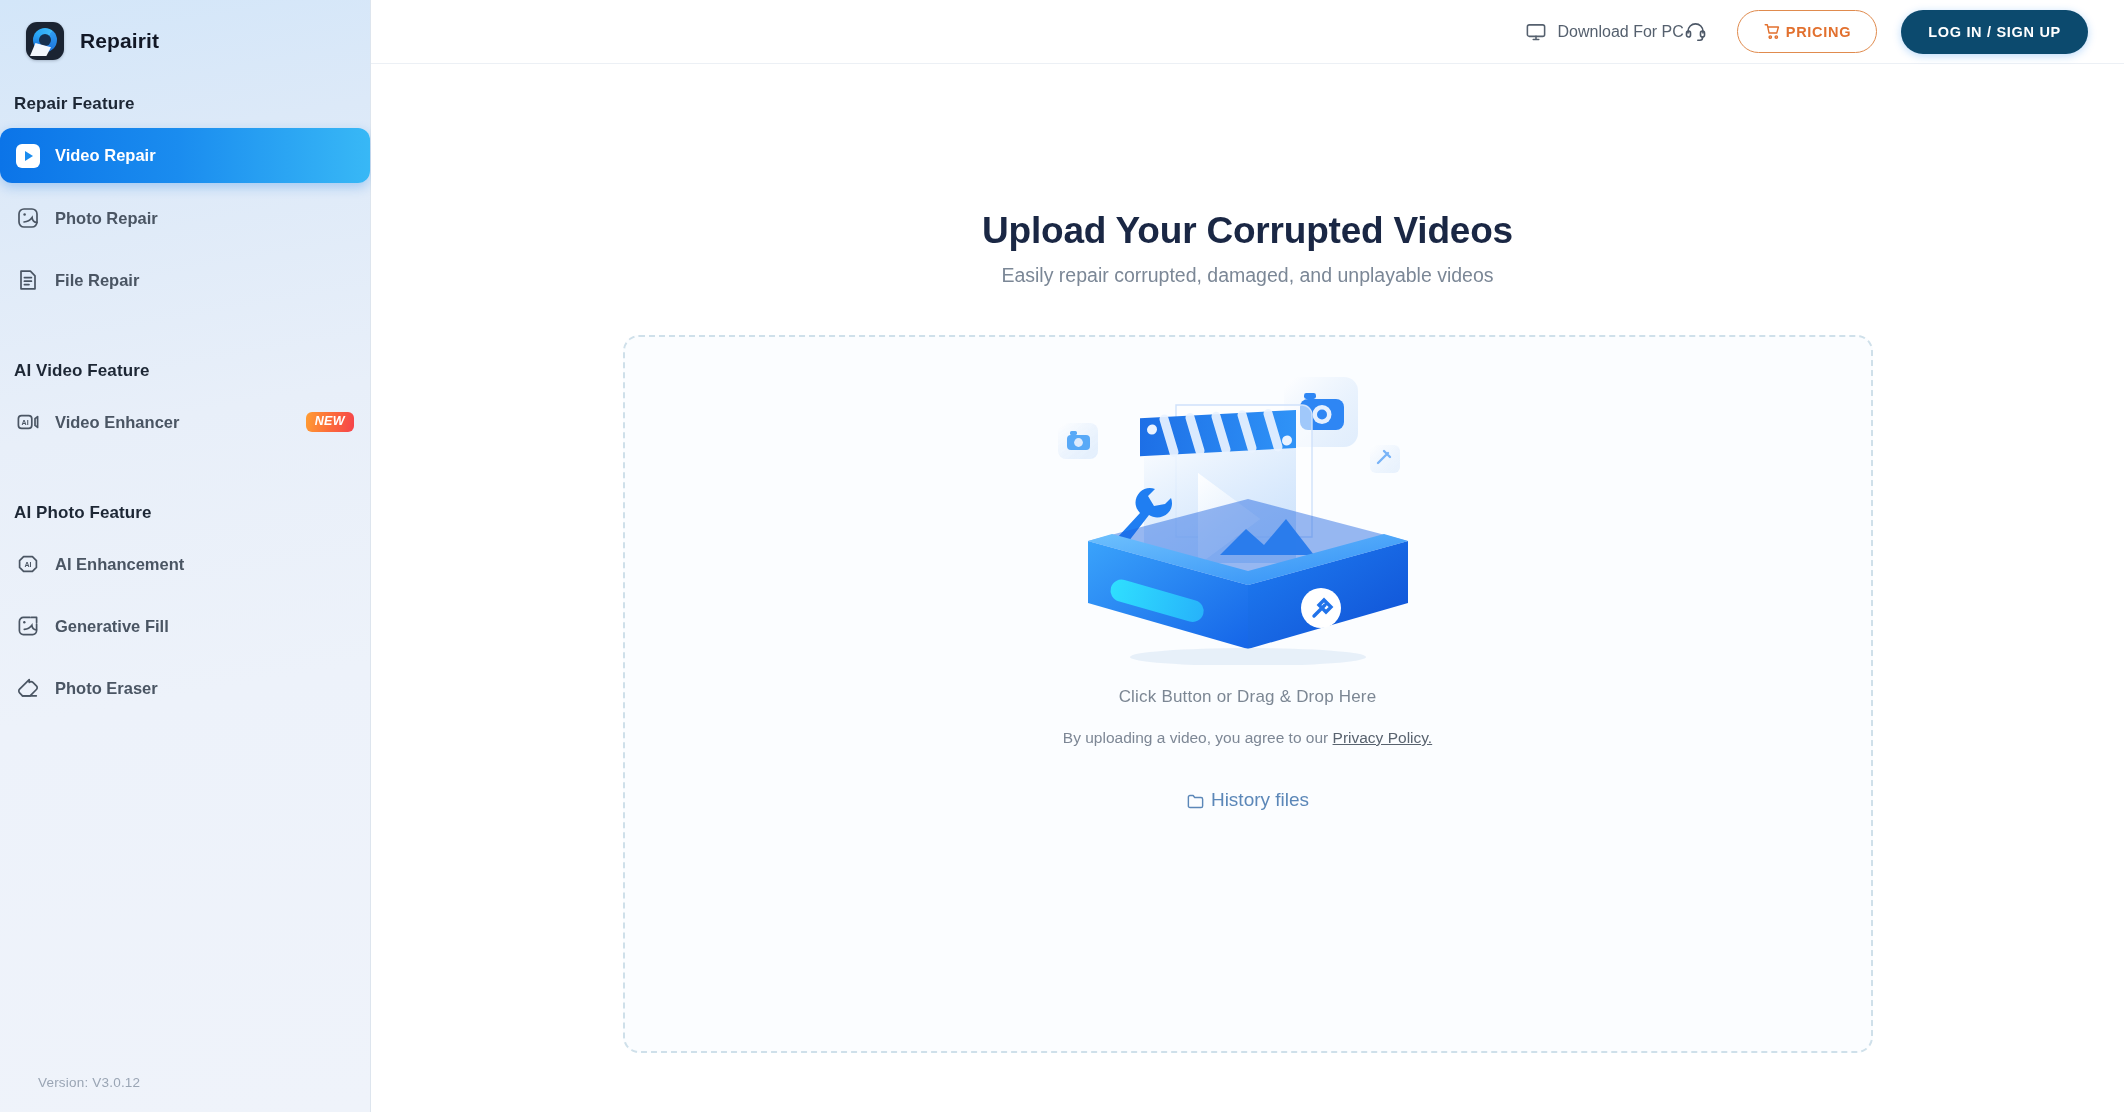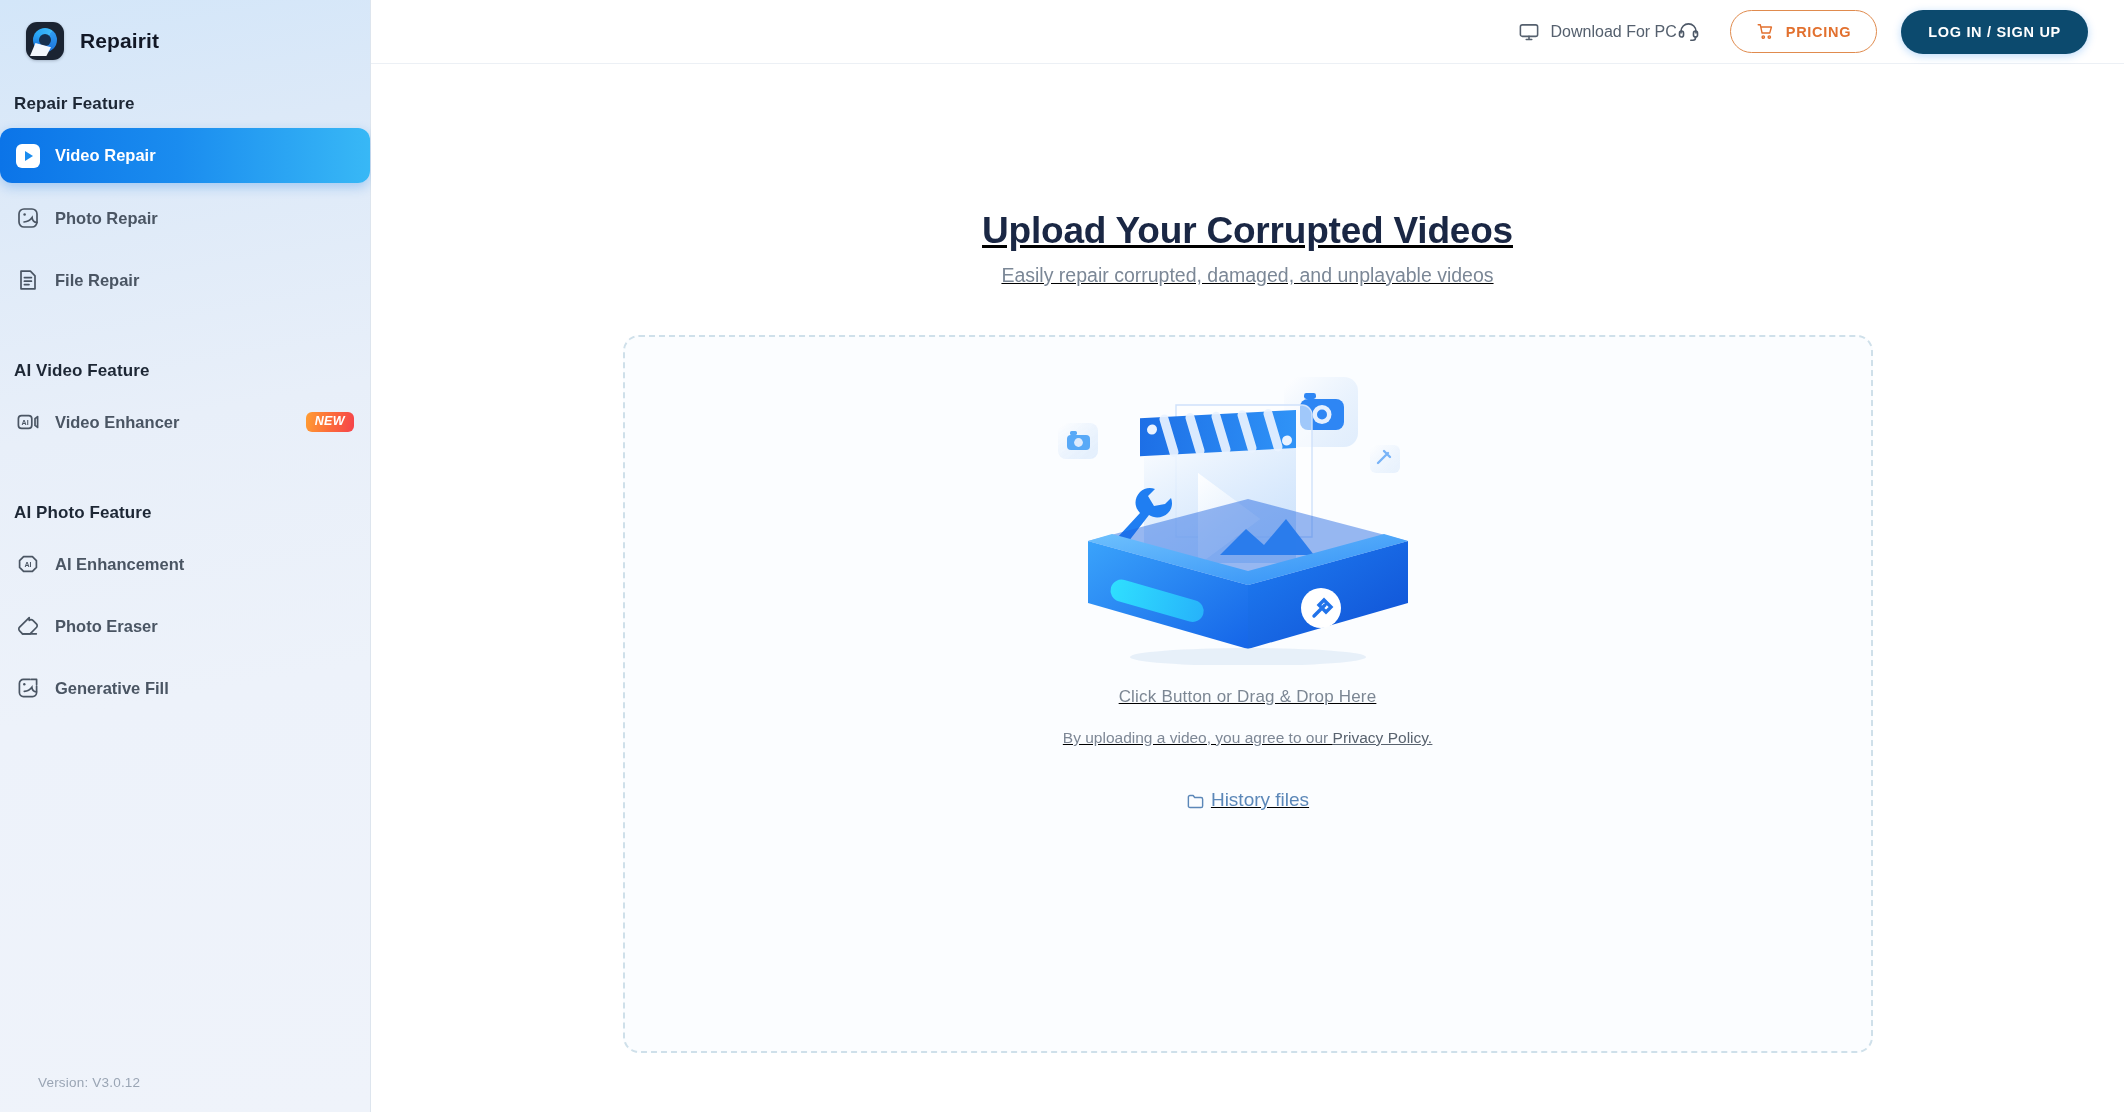--- a/index.html
+++ b/index.html
@@ -88,34 +88,34 @@
     height:64px; border-bottom:1px solid #ecf0f5;
     display:flex; align-items:center; justify-content:flex-end;
     padding-right:36px; gap:0;
   }
   .dl-pc {
     display:flex; align-items:center; gap:11px;
     font-size:16px; color:#55606e; cursor:pointer; 
   }
   .support-btn { cursor:pointer; display:flex; align-items:center; margin-right:30px; }
   .pricing-btn {
-    display:flex; align-items:center; gap:11px;
+    display:flex; align-items:center; gap:4px;
     border:1.6px solid #e08b4e; color:#e2702e;
     border-radius:26px; height:43px; padding:0 25px;
     font-size:14.5px; font-weight:700; letter-spacing:.7px; cursor:pointer;
     background:#fff; margin-right:24px;
   }
   .login-btn {
     background:#0c4a6e; color:#fff; border-radius:26px;
     height:44px; padding:0 27px; display:flex; align-items:center;
     font-size:14.5px; font-weight:700; letter-spacing:.7px; cursor:pointer;
     box-shadow:0 2px 8px rgba(15,124,240,.28);
   }
 
-  .content { padding-top:146px; display:flex; flex-direction:column; align-items:center;text-decoration:underline; }
+  .content { padding-top:146px; display:flex; flex-direction:column; align-items:center; }
   .title { font-size:37px; font-weight:700; color:#1a2744; letter-spacing:-.2px; }
   .subtitle { margin-top:12px; font-size:19.5px; color:#7b8796; font-weight:400; }
 
   .dropzone {
     margin-top:48px; width:1250px; height:718px;
     border:2px dashed #cfe0ea; border-radius:16px;
     background:#fbfdff;
     display:flex; flex-direction:column; align-items:center;
   }
 
@@ -198,34 +198,34 @@
       <div class="nav-item">
         <svg class="ico" viewBox="0 0 24 24" fill="none" stroke="#4a5563" stroke-width="1.7">
           <path d="M7.6 4.6h8.8l4 4v6.8l-4 4H7.6l-4-4V8.6z" stroke-linejoin="round"></path>
           <text x="12" y="14.6" font-size="7" fill="#4a5563" stroke="none" text-anchor="middle" font-family="Liberation Sans, sans-serif" font-weight="700">AI</text>
         </svg>
         <span>AI Enhancement</span>
       </div>
 
       <div class="nav-item">
         <svg class="ico" viewBox="0 0 24 24" fill="none" stroke="#4a5563" stroke-width="1.7">
-          <path d="M13.2 3.6 3.6 13.2a2.6 2.6 0 0 0 0 3.7l2.9 2.9h7.6l6.3-6.3a2.6 2.6 0 0 0 0-3.7l-3.5-3.5a2.6 2.6 0 0 0-3.7 0z" stroke-linejoin="round"></path>
-          <path d="M6.5 19.8h13.8" stroke-linecap="round"></path>
-        </svg>
-        <span>Photo Eraser</span>
-      </div>
-
-      <div class="nav-item">
-        <svg class="ico" viewBox="0 0 24 24" fill="none" stroke="#4a5563" stroke-width="1.7">
           <path d="M14 3.4H7.4A4 4 0 0 0 3.4 7.4v9.2a4 4 0 0 0 4 4h9.2a4 4 0 0 0 4-4V10" stroke-linecap="round"></path>
           <path d="M15.4 3.4h5.2v5.2" stroke-linecap="round" stroke-linejoin="round"></path>
           <circle cx="8.3" cy="8.3" r="1.2" fill="#4a5563" stroke="none"></circle>
           <path d="M20.4 15.8c-2.4-.2-4.2-2-4.5-4.5-1.8 2.4-4.6 3.9-7.6 4.1" stroke-linecap="round"></path>
         </svg>
         <span>Generative Fill</span>
+      </div>
+
+      <div class="nav-item">
+        <svg class="ico" viewBox="0 0 24 24" fill="none" stroke="#4a5563" stroke-width="1.7">
+          <path d="M13.2 3.6 3.6 13.2a2.6 2.6 0 0 0 0 3.7l2.9 2.9h7.6l6.3-6.3a2.6 2.6 0 0 0 0-3.7l-3.5-3.5a2.6 2.6 0 0 0-3.7 0z" stroke-linejoin="round"></path>
+          <path d="M6.5 19.8h13.8" stroke-linecap="round"></path>
+        </svg>
+        <span>Photo Eraser</span>
       </div>
     </nav>
 
     <div class="version">Version: V3.0.12</div>
   </aside>
 
   <section id="main">
 
     <header id="topbar">
 

